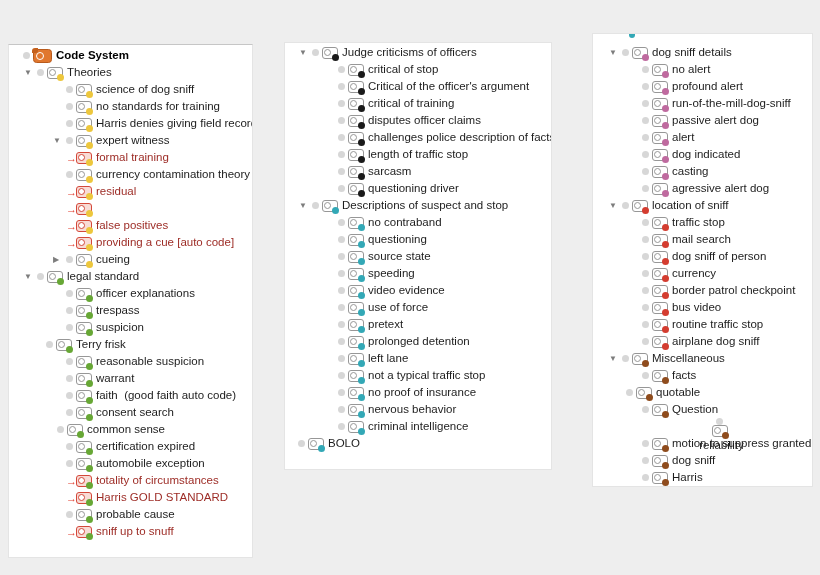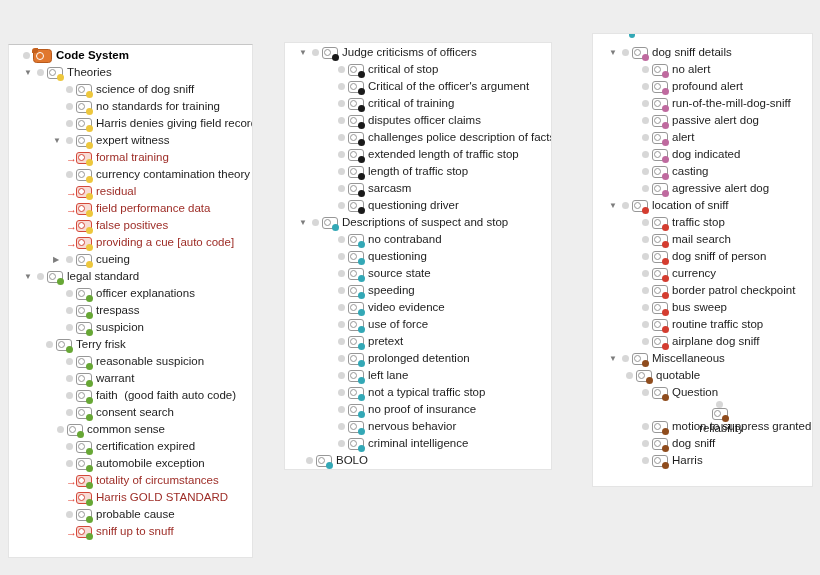--- a/index.html
+++ b/index.html
@@ -126,21 +126,20 @@
         </span>
         <span class="row-label" style="color: rgb(157, 44, 38);">residual</span>
       </div>
       <div class="row is-flagged" style="padding-left: 44px;">
         <span class="tri"></span>
         <span class="lead flag" style="color: rgb(224, 57, 42);">→</span>
         <span class="code-icon">
           <span class="ring"></span>
           <span class="cdot" style="background: rgb(237, 199, 61);"></span>
         </span>
-        <span class="row-label" style="color: rgb(157, 44, 38);">field performance data</span>
       </div>
       <div class="row is-flagged" style="padding-left: 44px;">
         <span class="tri"></span>
         <span class="lead flag" style="color: rgb(224, 57, 42);">→</span>
         <span class="code-icon">
           <span class="ring"></span>
           <span class="cdot" style="background: rgb(237, 199, 61);"></span>
         </span>
         <span class="row-label" style="color: rgb(157, 44, 38);">false positives</span>
       </div>
@@ -404,31 +403,20 @@
       </div>
       <div class="row" style="padding-left: 40px;">
         <span class="tri"></span>
         <span class="lead">
           <span class="gdot"></span>
         </span>
         <span class="code-icon">
           <span class="ring"></span>
           <span class="cdot" style="background: rgb(26, 26, 26);"></span>
         </span>
-        <span class="row-label">extended length of traffic stop</span>
-      </div>
-      <div class="row" style="padding-left: 40px;">
-        <span class="tri"></span>
-        <span class="lead">
-          <span class="gdot"></span>
-        </span>
-        <span class="code-icon">
-          <span class="ring"></span>
-          <span class="cdot" style="background: rgb(26, 26, 26);"></span>
-        </span>
         <span class="row-label">length of traffic stop</span>
       </div>
       <div class="row" style="padding-left: 40px;">
         <span class="tri"></span>
         <span class="lead">
           <span class="gdot"></span>
         </span>
         <span class="code-icon">
           <span class="ring"></span>
           <span class="cdot" style="background: rgb(26, 26, 26);"></span>
@@ -593,21 +581,21 @@
         <span class="tri"></span>
         <span class="lead">
           <span class="gdot"></span>
         </span>
         <span class="code-icon">
           <span class="ring"></span>
           <span class="cdot" style="background: rgb(51, 168, 182);"></span>
         </span>
         <span class="row-label">criminal intelligence</span>
       </div>
-      <div class="row" style=" margin-left: 8px;">
+      <div class="row" style="">
         <span class="tri"></span>
         <span class="lead">
           <span class="gdot"></span>
         </span>
         <span class="code-icon">
           <span class="ring"></span>
           <span class="cdot" style="background: rgb(51, 168, 182);"></span>
         </span>
         <span class="row-label">BOLO</span>
       </div>
@@ -781,21 +769,21 @@
       </div>
       <div class="row" style="padding-left: 36px;">
         <span class="tri"></span>
         <span class="lead">
           <span class="gdot"></span>
         </span>
         <span class="code-icon">
           <span class="ring"></span>
           <span class="cdot" style="background: rgb(212, 61, 48);"></span>
         </span>
-        <span class="row-label">bus sweep</span>
+        <span class="row-label">bus video</span>
       </div>
       <div class="row" style="padding-left: 36px;">
         <span class="tri"></span>
         <span class="lead">
           <span class="gdot"></span>
         </span>
         <span class="code-icon">
           <span class="ring"></span>
           <span class="cdot" style="background: rgb(212, 61, 48);"></span>
         </span>
@@ -815,20 +803,31 @@
       <div class="row" style="padding-left: 16px;">
         <span class="tri">▼</span>
         <span class="lead">
           <span class="gdot"></span>
         </span>
         <span class="code-icon">
           <span class="ring"></span>
           <span class="cdot" style="background: rgb(143, 76, 29);"></span>
         </span>
         <span class="row-label">Miscellaneous</span>
+      </div>
+      <div class="row" style="padding-left: 36px;">
+        <span class="tri"></span>
+        <span class="lead">
+          <span class="gdot"></span>
+        </span>
+        <span class="code-icon">
+          <span class="ring"></span>
+          <span class="cdot" style="background: rgb(143, 76, 29);"></span>
+        </span>
+        <span class="row-label">facts</span>
       </div>
       <div class="row" style="padding-left: 20px;">
         <span class="tri"></span>
         <span class="lead">
           <span class="gdot"></span>
         </span>
         <span class="code-icon">
           <span class="ring"></span>
           <span class="cdot" style="background: rgb(143, 76, 29);"></span>
         </span>

